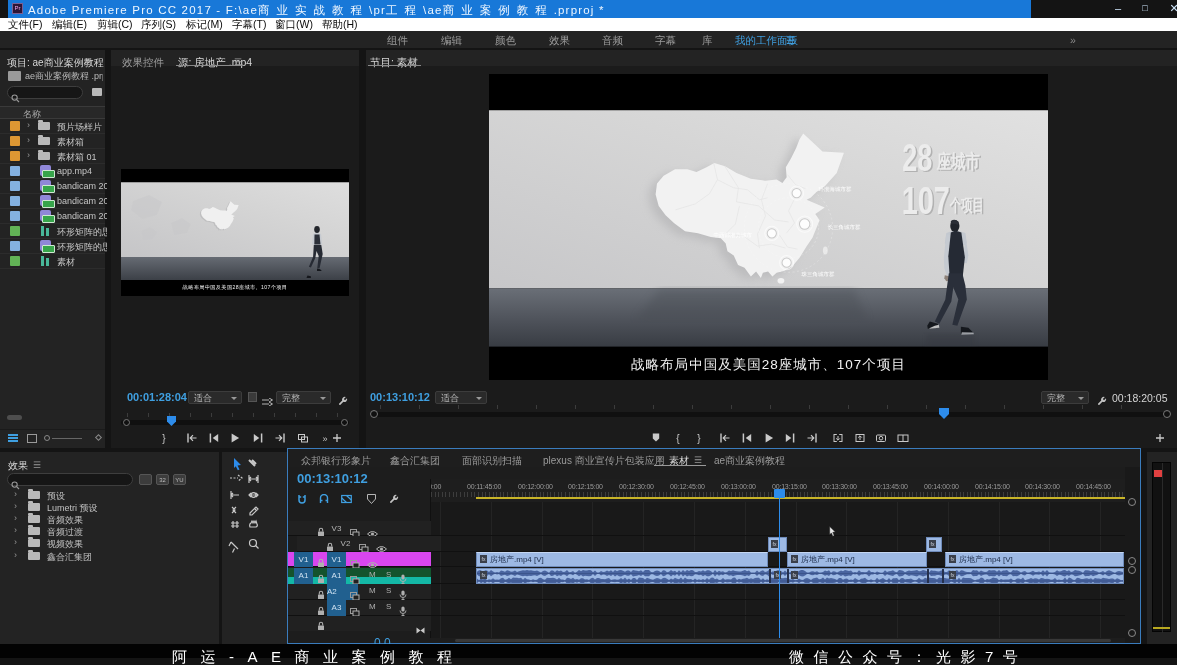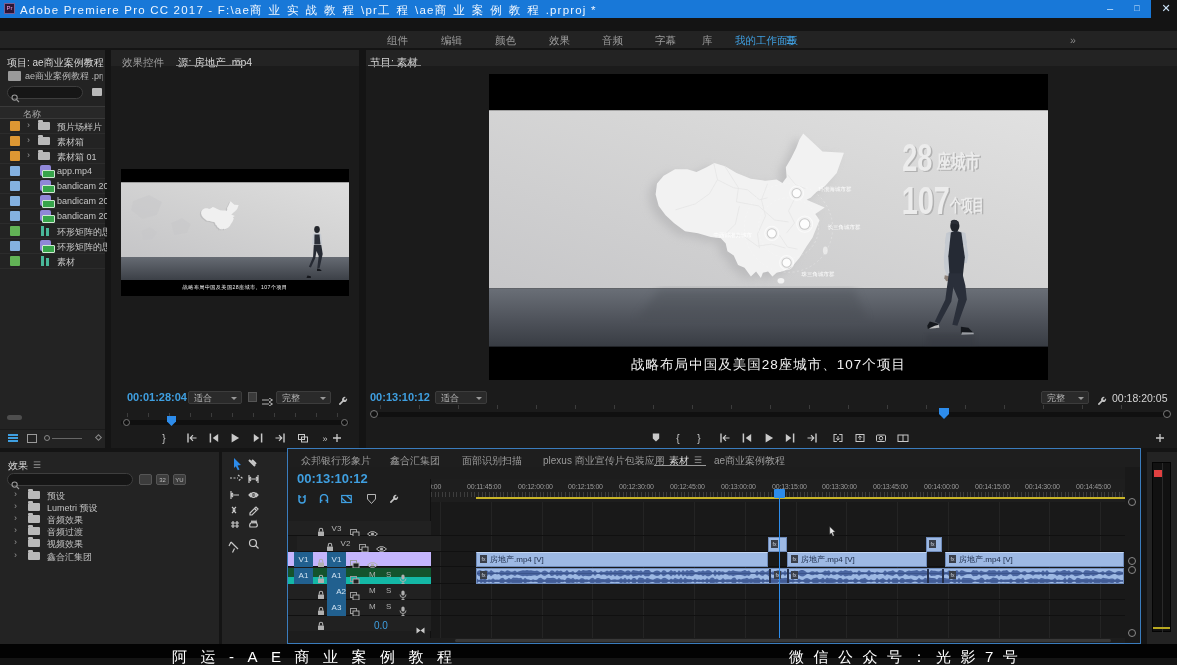--- a/index.html
+++ b/index.html
@@ -1,19 +1,19 @@
 <!DOCTYPE html>
 <html><head><meta charset="utf-8">
 <style>
 *{margin:0;padding:0;box-sizing:border-box}
 html,body{width:1177px;height:665px;overflow:hidden;background:#141414;font-family:"Liberation Sans",sans-serif}
 .abs{position:absolute}
 #app{position:relative;width:1177px;height:665px;background:#141414}
 
-#titlebar{left:0;top:0;width:1151px;height:18px;background:#1878d8}
+#titlebar{left:8px;top:0;width:1023px;height:18px;background:#1878d8}
 #titlebar .ticon{left:4px;top:3px;width:11px;height:11px;background:#2d1535;border:1px solid #7a5f93;color:#e9a0e4;font-size:6px;line-height:9px;text-align:center}
 #titlebar .ttext{left:20px;top:2.5px;font-size:11.5px;color:#eef6ff;letter-spacing:1.2px}
 .wbtn{top:0;height:18px;color:#cfe6fb;font-size:11px;text-align:center;width:30px;line-height:17px}
 
 #menubar{left:0;top:18px;width:1177px;height:13px;background:#fff;color:#0a0a0a;font-size:10.5px}
 #menubar span{position:absolute;top:0px;line-height:13px}
 
 #wsbar{left:0;top:31px;width:1177px;height:17px;background:#232323;color:#9b9b9b;font-size:10.5px}
 #wsbar span{position:absolute;top:2px;line-height:14px}
 
@@ -62,20 +62,30 @@
 <div id="app">
 
   <div id="titlebar" class="abs">
     <div class="ticon abs">Pr</div>
     <div class="ttext abs">Adobe Premiere Pro CC 2017 - F:\ae<span style="letter-spacing:7px">商业实战教程</span>\pr<span style="letter-spacing:7px">工程</span>\ae<span style="letter-spacing:7px">商业案例教程</span>.prproj *</div>
     <div class="wbtn abs" style="left:1095px">–</div>
     <div class="wbtn abs" style="left:1122px;font-size:9px">□</div>
     <div class="wbtn abs" style="left:1151px">✕</div>
   </div>
 
+  <div id="menubar" class="abs">
+    <span style="left:8px">文件(F)</span>
+      <span style="left:52px">编辑(E)</span>
+      <span style="left:97px">剪辑(C)</span>
+      <span style="left:141px">序列(S)</span>
+      <span style="left:186px">标记(M)</span>
+      <span style="left:232px">字幕(T)</span>
+      <span style="left:275px">窗口(W)</span>
+      <span style="left:322px">帮助(H)</span>
+  </div>
 
   <div id="wsbar" class="abs">
     <span style="left:387px">组件</span>
       <span style="left:441px">编辑</span>
       <span style="left:495px">颜色</span>
       <span style="left:549px">效果</span>
       <span style="left:602px">音频</span>
       <span style="left:655px">字幕</span>
       <span style="left:702px">库</span>
       <span style="left:735px;color:#3f9fe0">我的工作面板</span>
@@ -578,21 +588,21 @@
         <div class="abs" style="left:39px;top:0;width:19px;height:15.5px;color:#b5b5b5;font-size:8px;text-align:center;line-height:15.5px">V2</div>
         <span class="abs" style="left:62px;top:3px"><svg width="10" height="9" viewBox="0 0 10 9">
             <rect x="0.5" y="0.5" width="6" height="5" fill="none" stroke="#9a9a9a" stroke-width="1"></rect>
             <rect x="3" y="3" width="6" height="5" fill="#212121" stroke="#b0b0b0" stroke-width="1"></rect>
           </svg></span>
         <span class="abs" style="left:79px;top:3px"><svg width="11" height="8" viewBox="0 0 11 8">
             <path d="M0.5 4 Q5.5 -1 10.5 4 Q5.5 9 0.5 4 Z" fill="none" stroke="#b0b0b0" stroke-width="1"></path>
             <circle cx="5.5" cy="4" r="1.6" fill="#b0b0b0"></circle>
           </svg></span>
       </div>
-      <div class="abs" style="left:0;top:102.5px;width:143px;height:15.5px;border-bottom:1px solid #101010;background:#c4b5fd">
+      <div class="abs" style="left:0;top:102.5px;width:143px;height:15.5px;border-bottom:1px solid #101010;background:#d946ef">
         <div class="abs" style="left:6px;top:0;width:19px;height:15.5px;background:#21608f;color:#cfe2f2;font-size:8px;text-align:center;line-height:15.5px">V1</div>
         <span class="abs" style="left:29px;top:2px"><svg width="8" height="10" viewBox="0 0 8 10">
             <rect x="1" y="4.5" width="6" height="4.5" rx="0.5" fill="#b0b0b0"></rect>
             <path d="M2.3 4.5 V3 a1.7 1.7 0 0 1 3.4 0 V4.5" fill="none" stroke="#b0b0b0" stroke-width="1.1"></path>
           </svg></span>
         <div class="abs" style="left:39px;top:0;width:19px;height:15.5px;background:#21608f;color:#cfe2f2;font-size:8px;text-align:center;line-height:15.5px">V1</div>
         <span class="abs" style="left:62px;top:3px"><svg width="10" height="9" viewBox="0 0 10 9">
             <rect x="0.5" y="0.5" width="6" height="5" fill="none" stroke="#9a9a9a" stroke-width="1"></rect>
             <rect x="3" y="3" width="6" height="5" fill="#212121" stroke="#b0b0b0" stroke-width="1"></rect>
           </svg></span>
@@ -617,21 +627,21 @@
         <span class="abs" style="left:111px;top:2px"><svg width="8" height="10" viewBox="0 0 8 10">
             <rect x="2.4" y="0.5" width="3.2" height="5" rx="1.6" fill="#b0b0b0"></rect>
             <path d="M1 4.5 a3 3 0 0 0 6 0 M4 7.5 v2 M2.5 9.5 h3" stroke="#b0b0b0" stroke-width="0.9" fill="none"></path>
           </svg></span>
       </div>
       <div class="abs" style="left:0;top:135px;width:143px;height:15.5px;border-bottom:1px solid #101010;background:#212121">
         <span class="abs" style="left:29px;top:2px"><svg width="8" height="10" viewBox="0 0 8 10">
             <rect x="1" y="4.5" width="6" height="4.5" rx="0.5" fill="#b0b0b0"></rect>
             <path d="M2.3 4.5 V3 a1.7 1.7 0 0 1 3.4 0 V4.5" fill="none" stroke="#b0b0b0" stroke-width="1.1"></path>
           </svg></span>
-        <div class="abs" style="left:39px;top:0;width:19px;height:15.5px;background:#21608f;color:#cfe2f2;font-size:8px;text-align:right;line-height:15.5px">A2</div>
+        <div class="abs" style="left:39px;top:0;width:31px;height:15.5px;background:#21608f;color:#cfe2f2;font-size:8px;text-align:left;line-height:15.5px">A2</div>
         <span class="abs" style="left:62px;top:3px"><svg width="10" height="9" viewBox="0 0 10 9">
             <rect x="0.5" y="0.5" width="6" height="5" fill="none" stroke="#9a9a9a" stroke-width="1"></rect>
             <rect x="3" y="3" width="6" height="5" fill="#212121" stroke="#b0b0b0" stroke-width="1"></rect>
           </svg></span>
         <span class="abs" style="left:81px;top:2px;font-size:8px;color:#b0b0b0">M</span>
         <span class="abs" style="left:98px;top:2px;font-size:8px;color:#b0b0b0">S</span>
         <span class="abs" style="left:111px;top:2px"><svg width="8" height="10" viewBox="0 0 8 10">
             <rect x="2.4" y="0.5" width="3.2" height="5" rx="1.6" fill="#b0b0b0"></rect>
             <path d="M1 4.5 a3 3 0 0 0 6 0 M4 7.5 v2 M2.5 9.5 h3" stroke="#b0b0b0" stroke-width="0.9" fill="none"></path>
           </svg></span>
@@ -651,21 +661,21 @@
         <span class="abs" style="left:111px;top:2px"><svg width="8" height="10" viewBox="0 0 8 10">
             <rect x="2.4" y="0.5" width="3.2" height="5" rx="1.6" fill="#b0b0b0"></rect>
             <path d="M1 4.5 a3 3 0 0 0 6 0 M4 7.5 v2 M2.5 9.5 h3" stroke="#b0b0b0" stroke-width="0.9" fill="none"></path>
           </svg></span>
       </div>
       <div class="abs" style="left:0;top:167px;width:143px;height:15px;background:#212121">
         <span class="abs" style="left:29px;top:1px"><svg width="8" height="10" viewBox="0 0 8 10">
             <rect x="1" y="4.5" width="6" height="4.5" rx="0.5" fill="#b0b0b0"></rect>
             <path d="M2.3 4.5 V3 a1.7 1.7 0 0 1 3.4 0 V4.5" fill="none" stroke="#b0b0b0" stroke-width="1.1"></path>
           </svg></span>
-        <span class="abs" style="left:86px;top:4px;font-size:10px;color:#3f9fe0">0.0</span>
+        <span class="abs" style="left:86px;top:20px;font-size:12px;color:#3f9fe0">0.0</span>
         <span class="abs" style="left:128px;top:4px"><svg width="9" height="7" viewBox="0 0 9 7">
             <path d="M0.5 0.5 L4.5 3.5 8.5 0.5 V6.5 L4.5 3.5 0.5 6.5 Z" fill="#c8c8c8"></path>
           </svg></span>
       </div>
     <div class="abs" style="left:486px;top:40px;width:11px;height:9px;background:#2d8ceb;border-radius:1px"></div>
     <div class="abs" style="left:491px;top:49px;width:1px;height:140px;background:#2d8ceb"></div>
     <div class="abs" style="left:167px;top:189.5px;width:656px;height:3.5px;background:#383838;border-radius:2px"></div>
     <div class="abs" style="left:837px;top:18px;width:15px;height:176px;background:#191919"></div>
     <div class="abs" style="left:840px;top:49px;width:8px;height:8px;border:1px solid #888;border-radius:50%"></div>
     <div class="abs" style="left:840px;top:108px;width:8px;height:8px;border:1px solid #888;border-radius:50%"></div>

